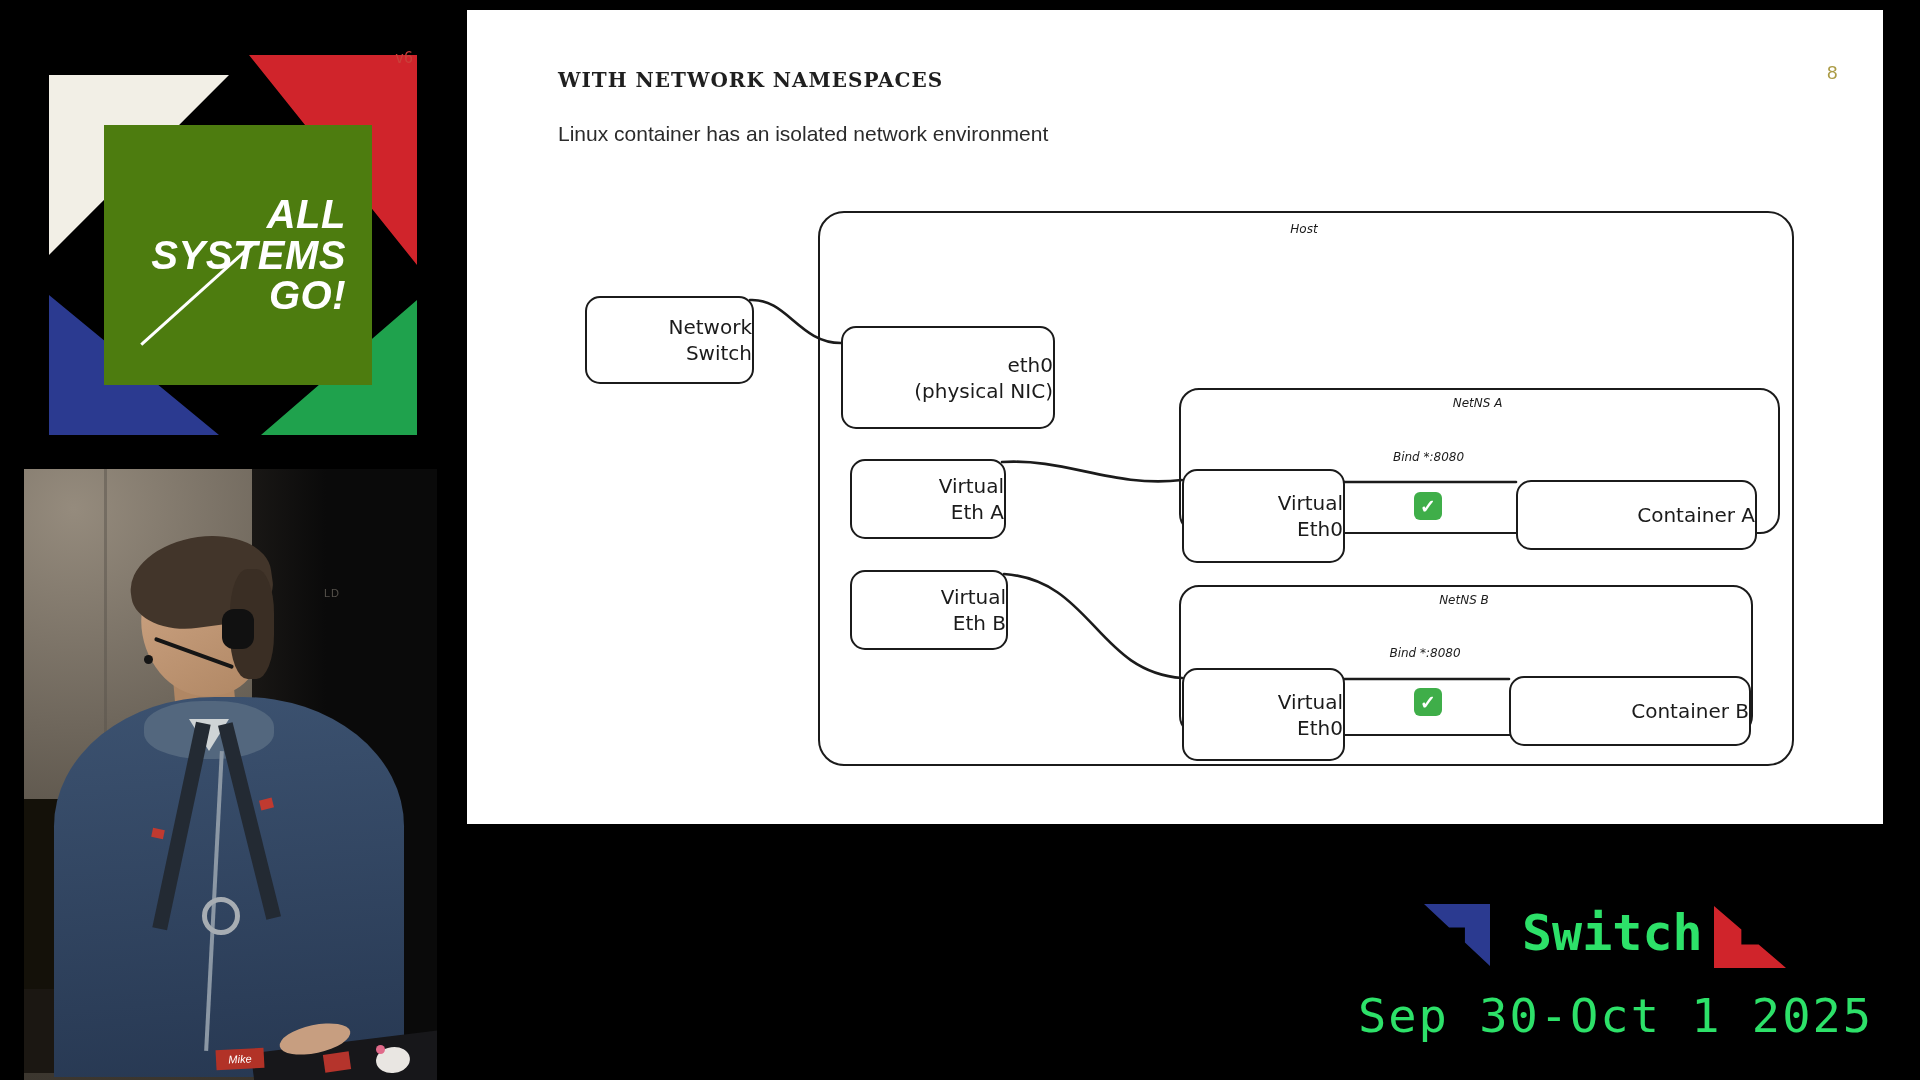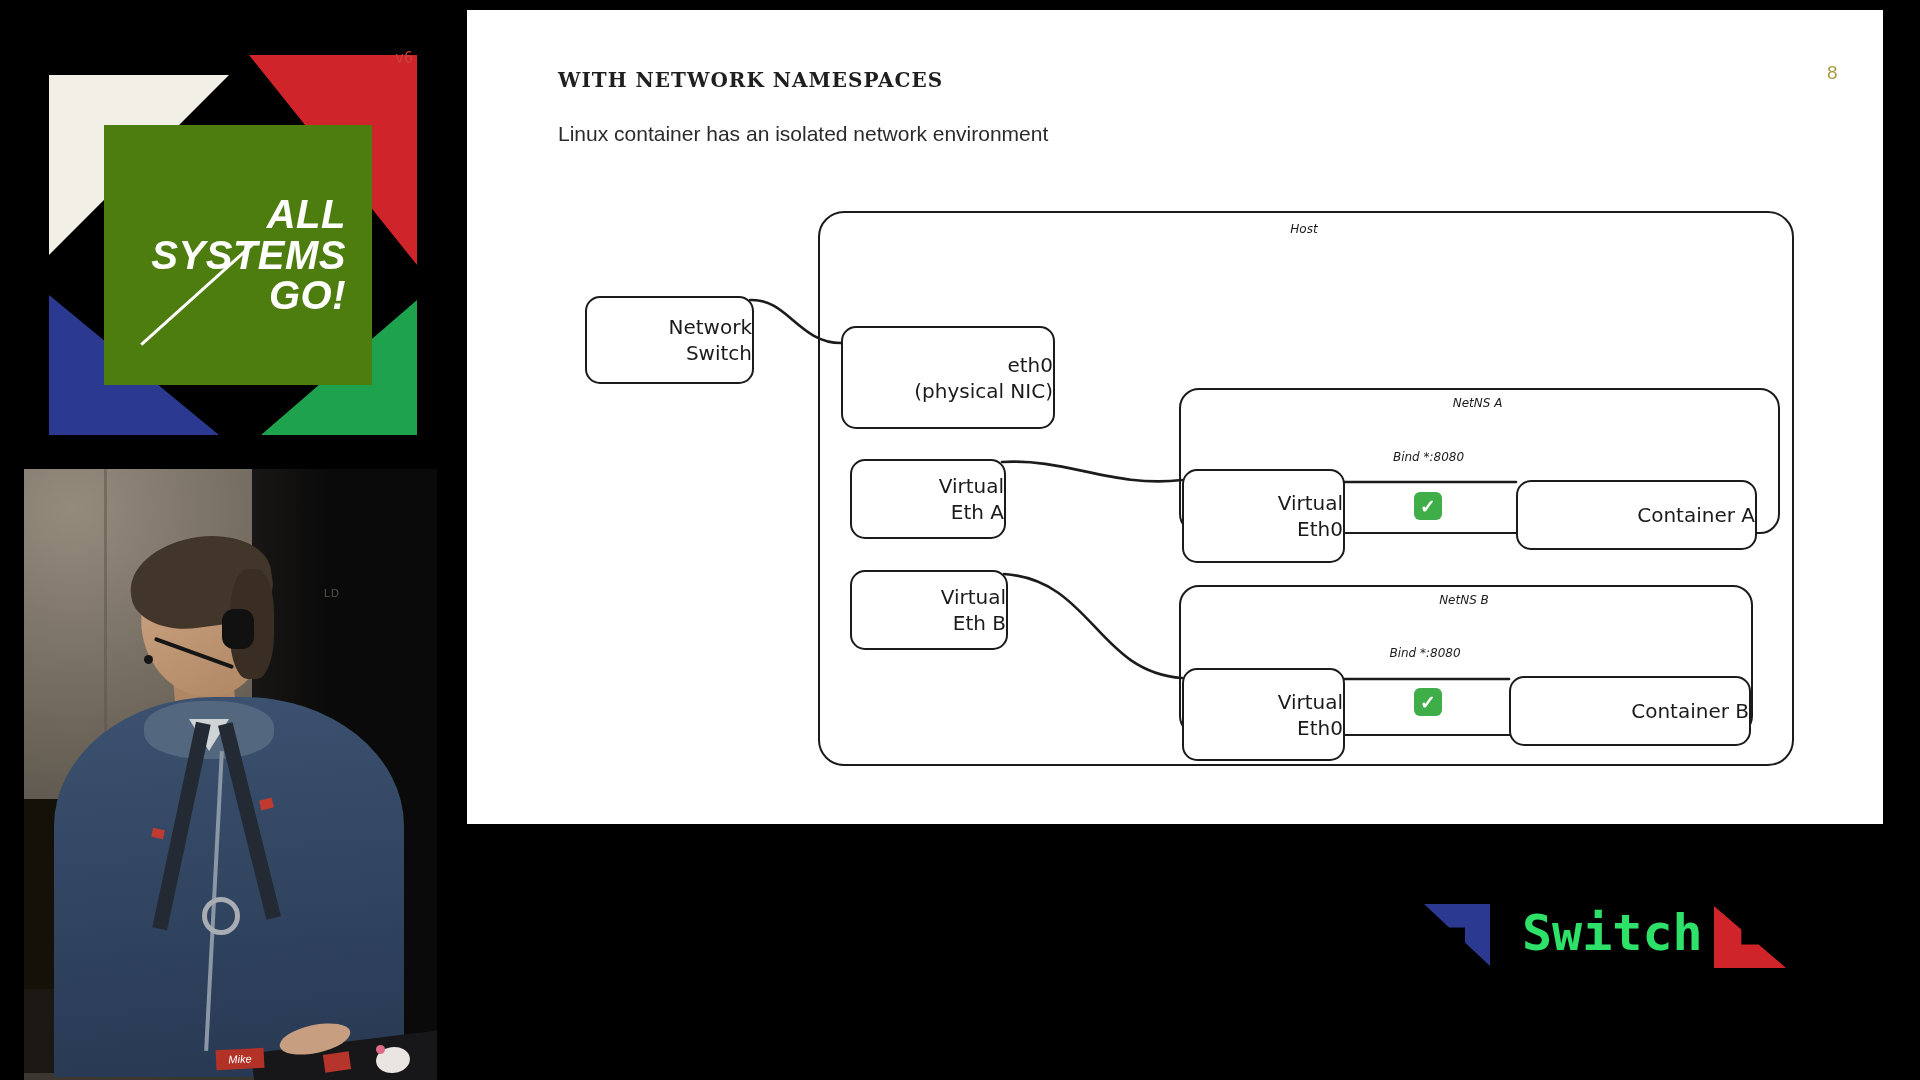--- a/index.html
+++ b/index.html
@@ -163,14 +163,15 @@
       </div>
     <div class="dbox" style="left:1042px;top:634px;width:238px;height:66px;">
       <div>Container B</div>
     </div>
   </div>
 
 
   <div class="abs corner-tr" style="left:1424px;top:904px;width:66px;height:62px;background:#2b3a90;"></div>
   <div class="city">Switch</div>
   <div class="abs corner-bl" style="left:1714px;top:906px;width:72px;height:62px;background:#d0242b;"></div>
+  <div class="dates">Sep 30-Oct 1 2025</div>
 
 </div>
 
 </body></html>

